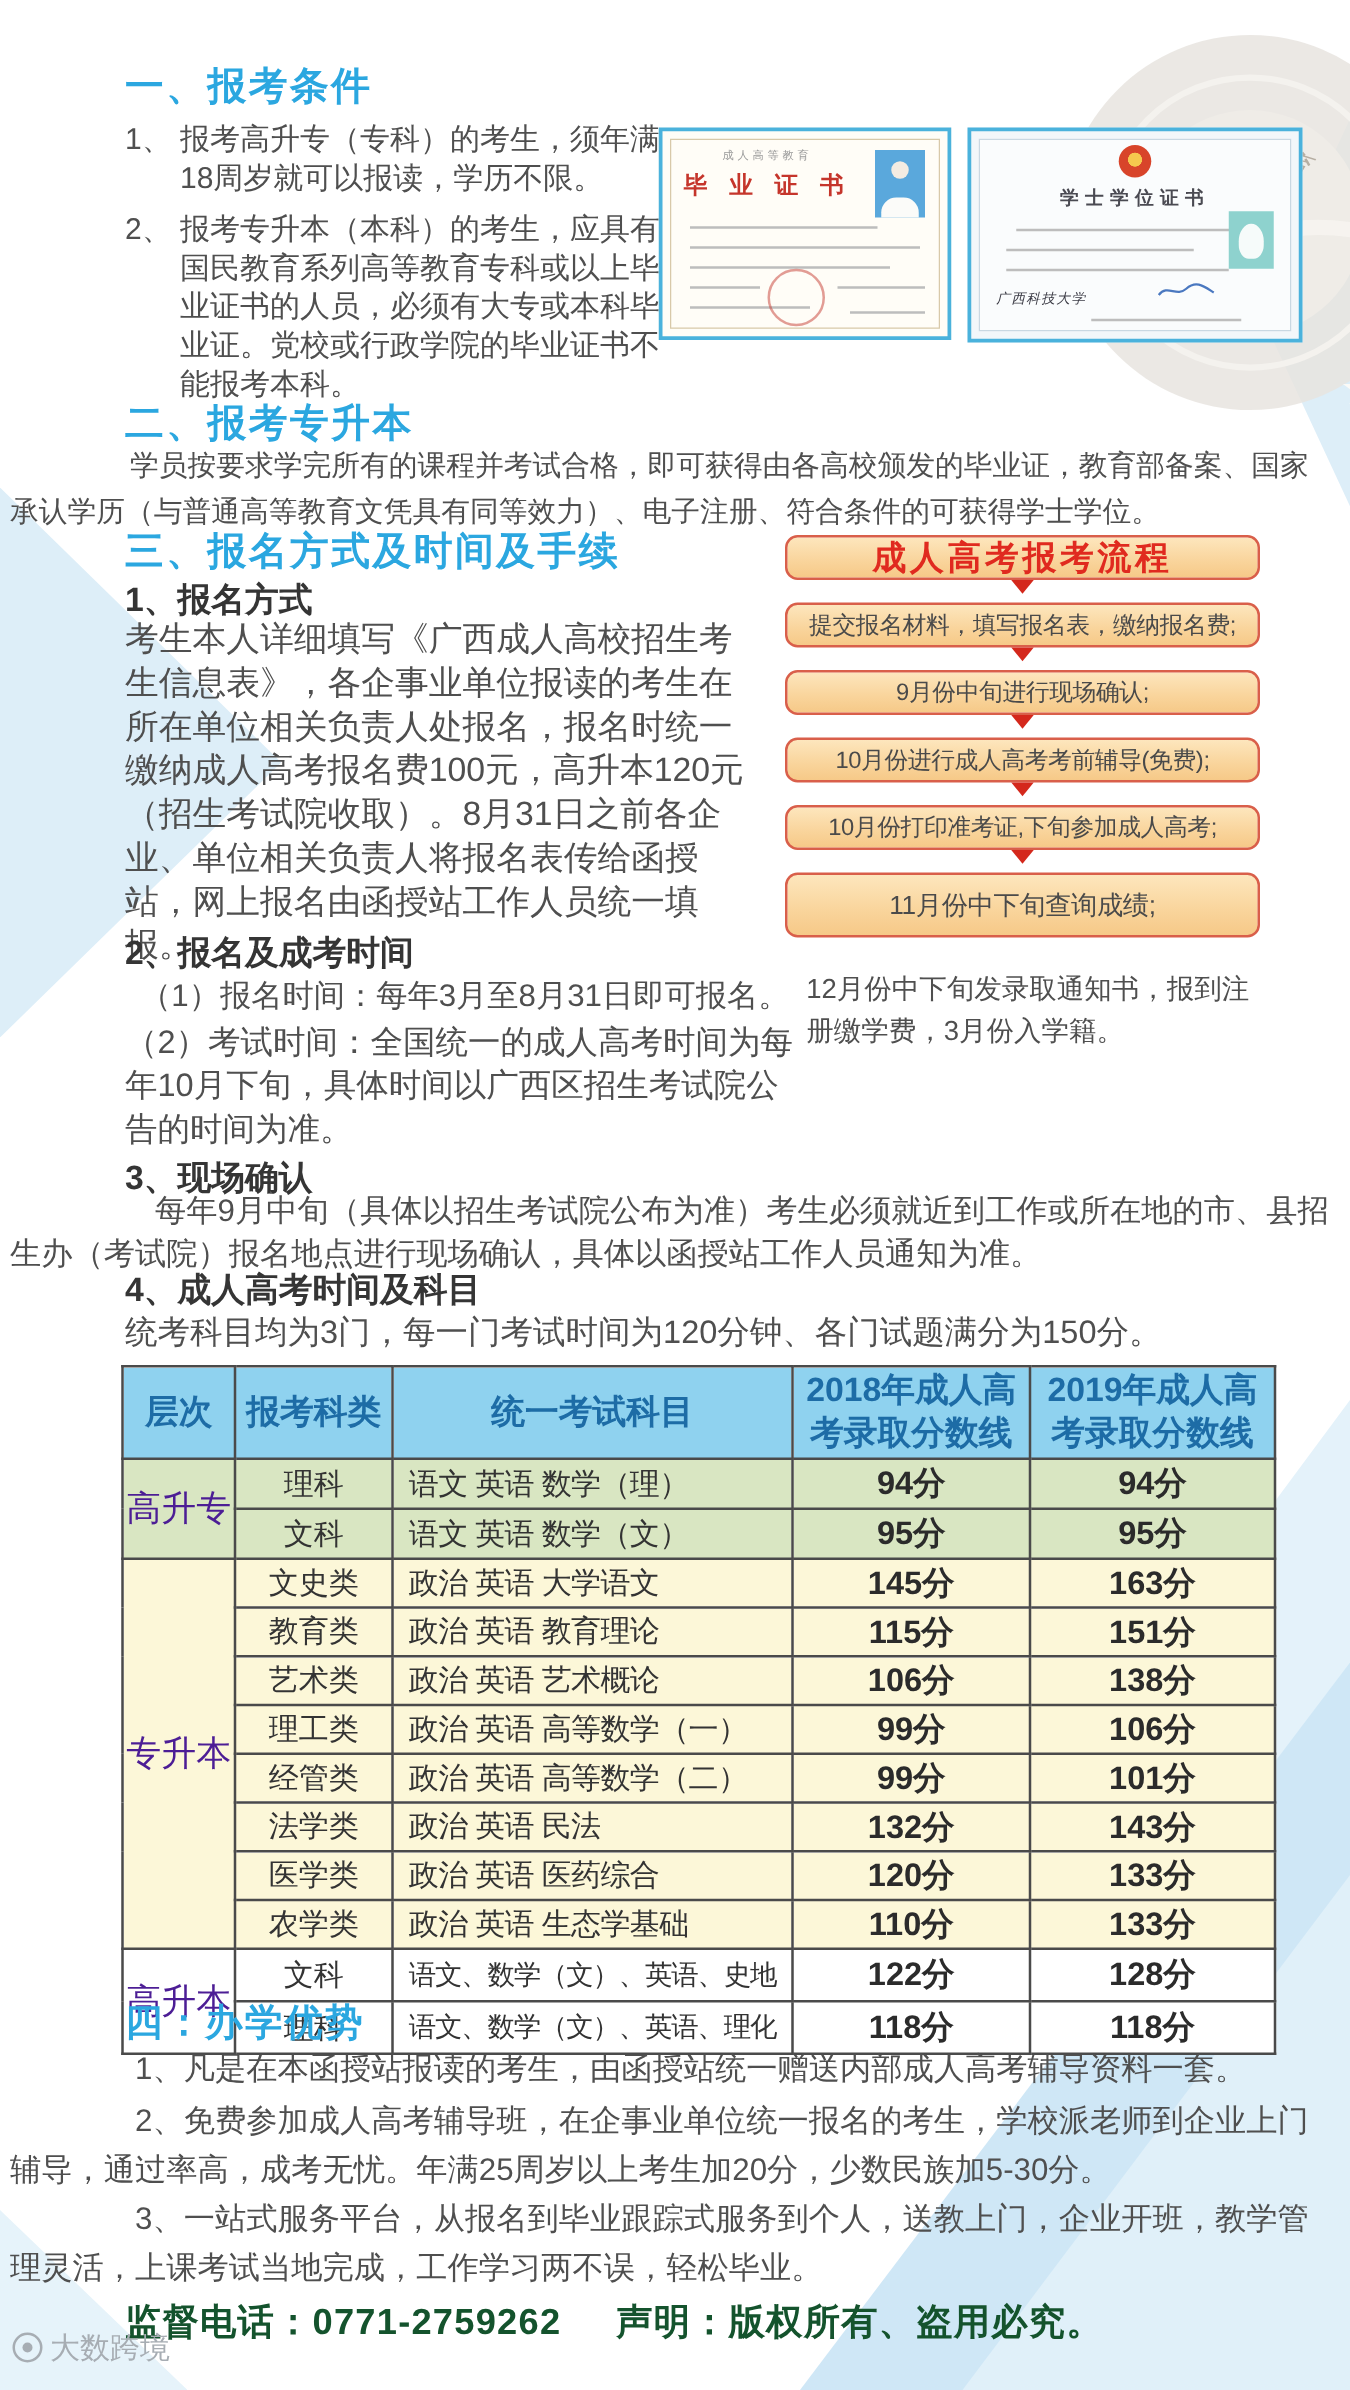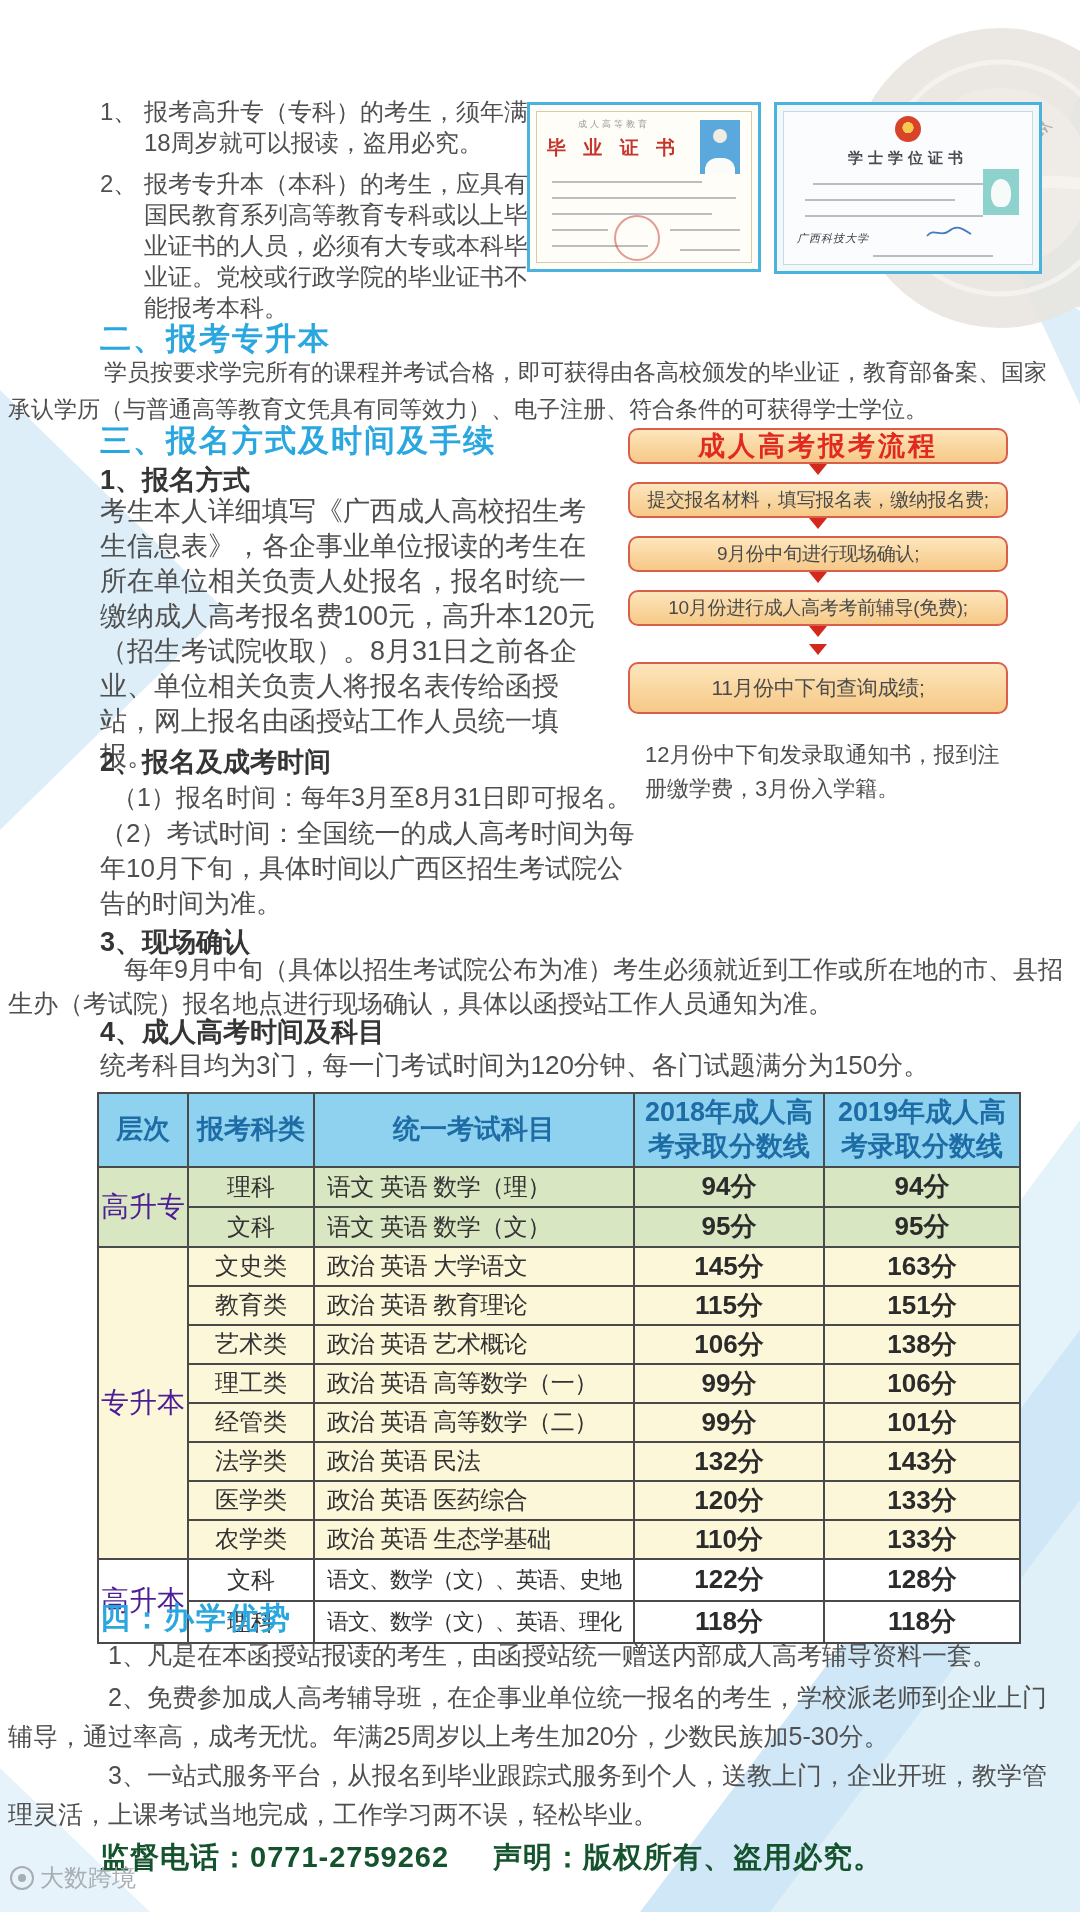--- a/index.html
+++ b/index.html
@@ -101,23 +101,24 @@
         <path id="wmArc" d="M 34 200 A 124 124 0 0 1 266 195" fill="none"></path>
       </defs>
     <text font-size="23" fill="#b6aea2" letter-spacing="9" font-style="italic">
       <textPath href="#wmArc" startOffset="14">广西兴恒教育</textPath>
     </text>
     <text x="18" y="238" fill="#f7f5f2" font-size="14">★</text>
     <text x="268" y="232" fill="#f7f5f2" font-size="14">★</text>
     <text x="222" y="305" fill="#fbfaf7" font-size="36">★</text>
   </svg>
 
+  <div class="h-cyan" style="left:100px;top:48px;">一、报考条件</div>
   <div class="btxt s1item" style="position:absolute;top:96px;z-index:2;">
     <span class="num">1、</span>
-    <span>报考高升专（专科）的考生，须年满18周岁就可以报读，盗用必究。</span>
+    <span>报考高升专（专科）的考生，须年满18周岁就可以报读，学历不限。</span>
   </div>
   <div class="btxt s1item" style="position:absolute;top:168px;z-index:2;">
     <span class="num">2、</span>
     <span>报考专升本（本科）的考生，应具有国民教育系列高等教育专科或以上毕业证书的人员，必须有大专或本科毕业证。党校或行政学院的毕业证书不能报考本科。</span>
   </div>
 
   <div class="cert diploma">
     <div class="inner"></div>
     <div class="c-head">成人高等教育</div>
     <div class="c-title">毕 业 证 书</div>
@@ -173,20 +174,21 @@
     <div class="fbox">9月份中旬进行现场确认;</div>
     <div class="fjoint">
         <div class="fstem"></div>
         <div class="fhead"></div>
       </div>
     <div class="fbox">10月份进行成人高考考前辅导(免费);</div>
     <div class="fjoint">
         <div class="fstem"></div>
         <div class="fhead"></div>
       </div>
+    <div class="fbox">10月份打印准考证,下旬参加成人高考;</div>
     <div class="fjoint">
         <div class="fstem"></div>
         <div class="fhead"></div>
       </div>
     <div class="fbox flast">11月份中下旬查询成绩;</div>
     <div class="fnote">12月份中下旬发录取通知书，报到注册缴学费，3月份入学籍。</div>
   </div>
 
   <div class="sub" style="left:100px;top:744px;">2、报名及成考时间</div>
   <div class="btxt" style="left:112px;top:780px;width:540px;font-size:25px;line-height:35px;">（1）报名时间：每年3月至8月31日即可报名。</div>

